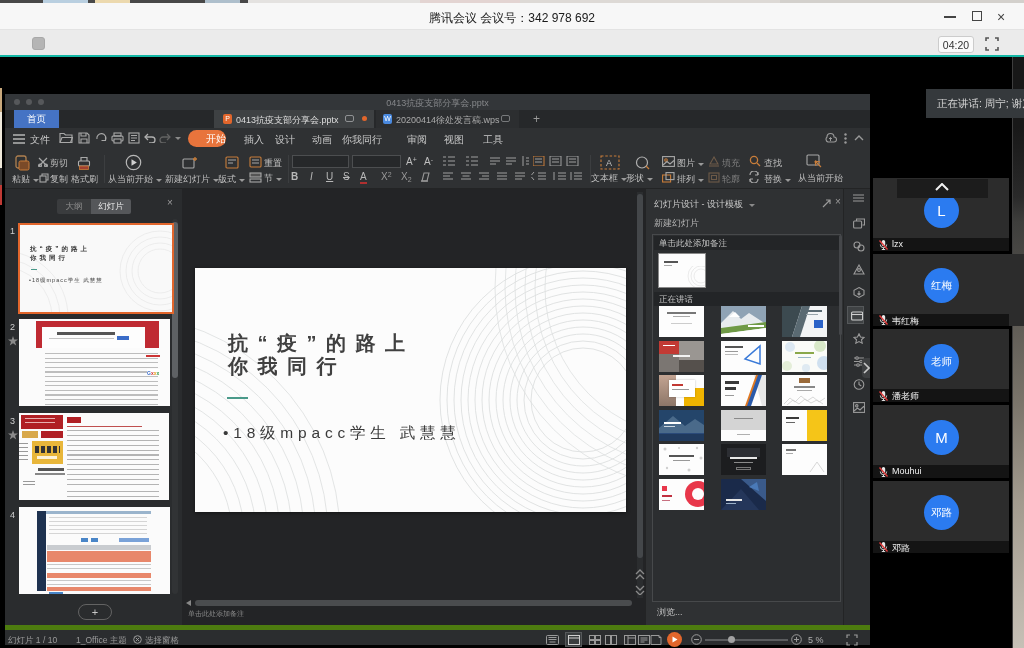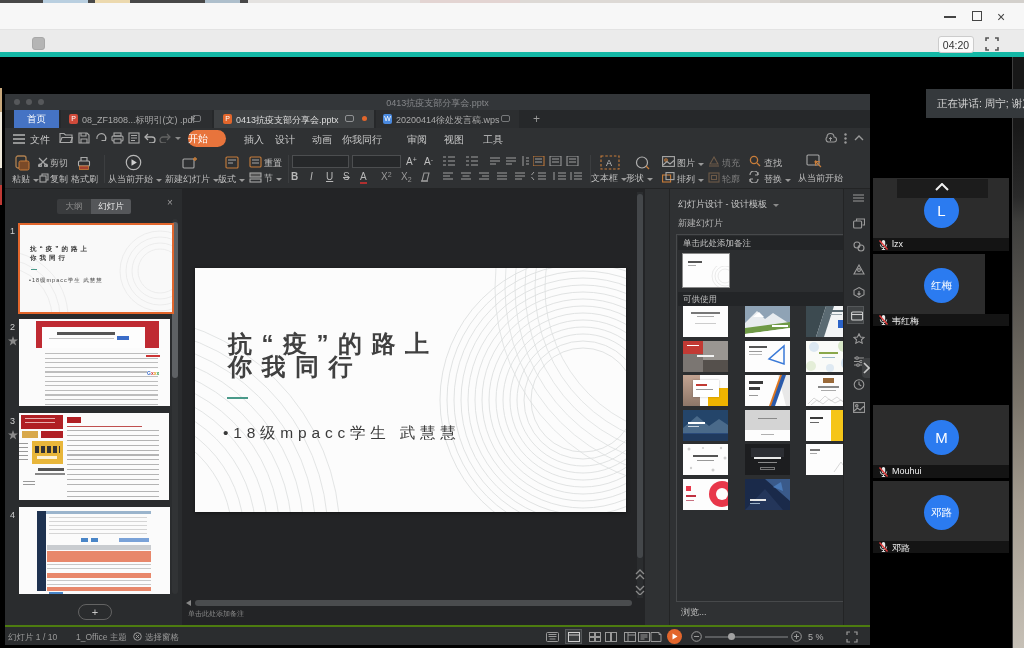--- a/index.html
+++ b/index.html
@@ -11,26 +11,27 @@
 <body>
 <div id="stage">
 
 <div class="abs" style="left:0;top:0;width:1024px;height:3px;background:linear-gradient(90deg,#e8e4de 0 248px,#e4e2e0 248px 420px,#e3d4d2 420px 520px,#ddd9d5 520px 780px,#d3d0cc 780px 1024px)"></div>
 <div class="abs" style="left:0;top:0;width:248px;height:3px;background:#484848"></div>
 <div class="abs" style="left:43px;top:0;width:45px;height:3px;background:#b9cfe0"></div>
 <div class="abs" style="left:95px;top:0;width:35px;height:3px;background:#ecd9ae"></div>
 <div class="abs" style="left:205px;top:0;width:35px;height:3px;background:#aebfcc"></div>
 
 <div class="abs" style="left:0;top:3px;width:1024px;height:27px;background:#f7f7f7;border-bottom:1px solid #e3e3e3">
+  <div class="abs" style="left:0;top:7px;width:1024px;text-align:center;font-size:12px;color:#1a1a1a">腾讯会议 会议号：342 978 692</div>
   <div class="abs" style="left:944px;top:13px;width:12px;height:1.5px;background:#444"></div>
   <div class="abs" style="left:972px;top:8px;width:10px;height:10px;border:1.2px solid #444"></div>
   <div class="abs" style="left:997px;top:6px;font-size:14px;color:#444">×</div>
 </div>
 
-<div class="abs" style="left:0;top:30px;width:1024px;height:27px;background:#ebebeb;border-bottom:5px solid #14b8a6">
+<div class="abs" style="left:0;top:30px;width:1024px;height:27px;background:#ebebeb;border-bottom:2px solid #14b8a6">
   <div class="abs" style="left:32px;top:7px;width:13px;height:13px;border:1.5px solid #a8a8a8;border-radius:3px;background:#b5b5b5"></div>
   <div class="abs" style="left:938px;top:6px;width:36px;height:17px;background:#fbfbfb;border:1px solid #cccccc;border-radius:3px;font-size:10.5px;color:#333;text-align:center;line-height:16px">04:20</div>
   <svg class="abs" style="left:985px;top:7px" width="14" height="14" viewBox="0 0 14 14" fill="none" stroke="#555" stroke-width="1.6">
         <path d="M1 4 V1 H4 M10 1 H13 V4 M13 10 V13 H10 M4 13 H1 V10"></path>
       </svg>
 </div>
 
 <div class="abs" style="left:0;top:88px;width:2px;height:24px;background:#c8a87c"></div>
 <div class="abs" style="left:0;top:112px;width:2px;height:56px;background:#eee8da"></div>
 <div class="abs" style="left:0;top:168px;width:2px;height:17px;background:#3a3a3a"></div>
@@ -42,25 +43,20 @@
 
   <div class="abs" style="left:0;top:0;width:865px;height:16px;background:#333639">
     <div class="abs" style="left:9px;top:5px;width:6px;height:6px;border-radius:50%;background:#56585b"></div>
     <div class="abs" style="left:21px;top:5px;width:6px;height:6px;border-radius:50%;background:#56585b"></div>
     <div class="abs" style="left:33px;top:5px;width:6px;height:6px;border-radius:50%;background:#56585b"></div>
     <div class="abs" style="left:0;top:3px;width:865px;text-align:center;font-size:9px;color:#85878a">0413抗疫支部分享会.pptx</div>
   </div>
 
   <div class="abs" style="left:0;top:16px;width:865px;height:18px;background:#26282a">
     <div class="abs" style="left:9px;top:0;width:45px;height:18px;background:#4573c4;color:#fff;font-size:9.5px;text-align:center;line-height:18px">首页</div>
-    <div class="abs" style="left:56px;top:0;width:151px;height:18px;background:#2c2e30">
-      <div class="abs" style="left:8px;top:4px;width:9px;height:10px;background:#d04a3a;border-radius:2px;color:#fff;font-size:7px;text-align:center;line-height:10px">P</div>
-      <div class="abs" style="left:21px;top:4px;font-size:9px;color:#ababab;white-space:nowrap">08_ZF1808...标明引(文) .pdf</div>
-      <div class="abs" style="left:131px;top:5px;width:9px;height:7px;border:1px solid #77797b;border-radius:2px"></div>
-    </div>
     <div class="abs" style="left:209px;top:0;width:160px;height:18px;background:#3e4143">
       <div class="abs" style="left:9px;top:4px;width:9px;height:10px;background:#e2662c;border-radius:2px;color:#fff;font-size:7px;text-align:center;line-height:10px">P</div>
       <div class="abs" style="left:22px;top:4px;font-size:9px;color:#dedede;white-space:nowrap">0413抗疫支部分享会.pptx</div>
       <div class="abs" style="left:131px;top:5px;width:9px;height:7px;border:1px solid #909294;border-radius:2px"></div>
       <div class="abs" style="left:148px;top:6px;width:5px;height:5px;border-radius:50%;background:#e2662c"></div>
     </div>
     <div class="abs" style="left:371px;top:0;width:143px;height:18px;background:#2c2e30">
       <div class="abs" style="left:7px;top:4px;width:9px;height:10px;background:#4a8ae0;border-radius:2px;color:#fff;font-size:7px;text-align:center;line-height:10px">W</div>
       <div class="abs" style="left:20px;top:4px;font-size:9px;color:#ababab;white-space:nowrap">20200414徐处发言稿.wps</div>
       <div class="abs" style="left:125px;top:5px;width:9px;height:7px;border:1px solid #77797b;border-radius:2px"></div>
@@ -96,21 +92,21 @@
         </svg>
     <svg class="abs" style="left:139px;top:5px" width="12" height="10" viewBox="0 0 12 10" fill="none" stroke="#b0b0b0" stroke-width="1.3">
           <path d="M4 1 L1 4 L4 7"></path>
           <path d="M1 4 H8 a3 3 0 0 1 0 6 H5"></path>
         </svg>
     <svg class="abs" style="left:154px;top:5px" width="12" height="10" viewBox="0 0 12 10" fill="none" stroke="#636363" stroke-width="1.3">
           <path d="M8 1 L11 4 L8 7"></path>
           <path d="M11 4 H4 a3 3 0 0 0 0 6 H7"></path>
         </svg>
     <div class="abs dn" style="left:170px;top:9px;border-top-color:#8a8a8a"></div>
-    <div class="abs" style="left:183px;top:2px;width:38px;height:17px;background:#e8743c;border-radius:9px;color:#fff;text-align:left;line-height:17px">开始</div>
+    <div class="abs" style="left:183px;top:2px;width:38px;height:17px;background:#e8743c;border-radius:9px;color:#fff;text-align:right;line-height:17px">开始</div>
     <div class="abs" style="left:239px;top:5px">插入</div>
     <div class="abs" style="left:270px;top:5px">设计</div>
     <div class="abs" style="left:307px;top:5px">动画</div>
     <div class="abs" style="left:337px;top:5px">你我同行</div>
     <div class="abs" style="left:402px;top:5px">审阅</div>
     <div class="abs" style="left:439px;top:5px">视图</div>
     <div class="abs" style="left:478px;top:5px">工具</div>
     <svg class="abs" style="left:819px;top:4px" width="13" height="12" viewBox="0 0 13 12" fill="none" stroke="#9a9a9a" stroke-width="1.1">
           <path d="M3 5 a3.5 3.5 0 0 1 7 0 a2.5 2.5 0 0 1 0 5 H4 a3 3 0 0 1 -1 -5 Z"></path>
           <path d="M6.5 9 V5.5 M5 7 L6.5 5.5 L8 7" stroke-width="1"></path>
@@ -375,56 +371,56 @@
               <circle cx="-75" cy="267" r="136"></circle>
               <circle cx="-75" cy="267" r="148"></circle>
               <circle cx="-75" cy="267" r="160"></circle>
               <circle cx="-75" cy="267" r="172"></circle>
               <circle cx="-75" cy="267" r="184"></circle>
               <circle cx="-75" cy="267" r="196"></circle>
               <circle cx="-75" cy="267" r="208"></circle>
               <circle cx="-75" cy="267" r="220"></circle>
         </g>
       </svg>
-      <div class="abs" style="left:33px;top:64px;font-size:24px;font-weight:600;color:#404040;letter-spacing:9.5px;line-height:23px;white-space:pre">抗“疫”的路上
+      <div class="abs" style="left:33px;top:64px;font-size:20px;font-weight:600;color:#404040;letter-spacing:9.5px;line-height:23px;white-space:pre">抗“疫”的路上
 你我同行</div>
       <div class="abs" style="left:32px;top:129px;width:21px;height:2px;background:#4a9a8a"></div>
       <div class="abs" style="left:28px;top:155px;font-size:15.5px;color:#3a3a3a;letter-spacing:4.8px">•18级mpacc学生 武慧慧</div>
     </div>
     <svg class="abs" style="left:4px;top:411px" width="5" height="6" viewBox="0 0 5 6">
           <path d="M5 0 L0 3 L5 6 Z" fill="#888"></path>
         </svg>
     <div class="abs" style="left:13px;top:411px;width:437px;height:6px;background:#4a4c4e;border-radius:3px"></div>
     <div class="abs" style="left:6px;top:420px;font-size:7px;color:#8a8a8a">单击此处添加备注</div>
     <div class="abs" style="left:455px;top:3px;width:6px;height:406px;background:#2b2d2f"></div>
     <div class="abs" style="left:455px;top:5px;width:6px;height:364px;background:#44474a;border-radius:3px"></div>
     <svg class="abs" style="left:453px;top:380px" width="10" height="26" viewBox="0 0 10 26" fill="none" stroke="#8a8a8a" stroke-width="1.3">
           <path d="M1 5 L5 1 L9 5 M1 10 L5 6 L9 10"></path>
           <path d="M1 17 L5 21 L9 17 M1 22 L5 26 L9 22"></path>
         </svg>
   </div>
-  <div class="abs" id="designpanel" style="left:664px;top:95px;width:198px;height:436px;background:#2f3133;border-left:1px solid #232425">
+  <div class="abs" id="designpanel" style="left:640px;top:95px;width:198px;height:436px;background:#2f3133;border-left:1px solid #232425">
     <div class="abs" style="left:8px;top:9px;font-size:9px;color:#c8c8c8">幻灯片设计 - 设计模板<span class="dn" style="display:inline-block;margin-left:6px;border-top-color:#8a8a8a"></span></div>
     <svg class="abs" style="left:176px;top:10px" width="9" height="9" viewBox="0 0 9 9" stroke="#9a9a9a" stroke-width="1.2" fill="none">
           <path d="M1 8 L8 1 M4 1 h4 v4"></path>
         </svg>
     <div class="abs" style="left:189px;top:7px;font-size:10px;color:#9a9a9a">×</div>
     <div class="abs" style="left:8px;top:28px;font-size:9px;color:#b4b4b4">新建幻灯片</div>
     <div class="abs" style="left:6px;top:45px;width:189px;height:368px;background:#2c2e30;border:1px solid #47494b">
       <div class="abs" style="left:1px;top:1px;width:185px;height:14px;background:#232527;font-size:8.5px;color:#c2c2c2;line-height:14px;padding-left:5px">单击此处添加备注</div>
       <div class="abs" style="left:5px;top:18px;width:48px;height:35px;border:1px solid #8a8a8a;background:#fdfdfd">
         <div class="abs" style="left:5px;top:7px;width:14px;height:2px;background:#555"></div>
         <div class="abs" style="left:5px;top:11px;width:8px;height:1px;background:#aaa"></div>
         <svg class="abs" style="left:22px;top:12px" width="24" height="21" viewBox="0 0 24 21" fill="none" stroke="#ddd" stroke-width="0.6">
               <circle cx="20" cy="10" r="7"></circle>
               <circle cx="20" cy="10" r="10"></circle>
               <circle cx="20" cy="10" r="13"></circle>
             </svg>
       </div>
-      <div class="abs" style="left:1px;top:57px;width:185px;height:14px;background:#232527;font-size:8.5px;color:#c2c2c2;line-height:14px;padding-left:5px">可供使用</div>
+      <div class="abs" style="left:1px;top:57px;width:185px;height:14px;background:#232527;font-size:8.5px;color:#c2c2c2;line-height:14px;padding-left:5px">正在讲话</div>
       <div class="abs" style="left:6px;top:71px;width:45px;height:31px;background:#fdfdfd;overflow:hidden">
             <i style="position:absolute;left:8px;top:6px;width:29px;height:2px;background:#777"></i>
             <i style="position:absolute;left:14px;top:10px;width:17px;height:1.2px;background:#aaa"></i>
             <i style="position:absolute;left:12px;top:17px;width:21px;height:1px;background:#ccc"></i>
           </div>
       <div class="abs" style="left:67.5px;top:71px;width:45px;height:31px;background:linear-gradient(180deg,#8fa3b5 0 55%,#c9d2d8 55% 70%,#fff 70%);overflow:hidden">
             <svg style="position:absolute;left:0;top:0" width="45" height="31" viewBox="0 0 45 31">
               <path d="M0 17 L12 5 L20 13 L28 7 L45 18 L45 31 L0 31 Z" fill="#e8ecef"></path>
               <path d="M8 11 L14 6 L19 11 Z" fill="#fff"></path>
               <path d="M0 22 L45 16 L45 22 L0 28 Z" fill="#6f9a46"></path>
@@ -601,21 +597,21 @@
           <rect x="0.6" y="0.6" width="11" height="9.8"></rect>
           <circle cx="3.8" cy="3.8" r="1.2"></circle>
           <path d="M1 9 l3.5 -3 2.5 2 3.5 -3.5 1.5 1.5"></path>
         </svg>
   </div>
   <div class="abs" style="left:857px;top:264px;width:8px;height:20px;background:#3e4042;border-radius:4px 0 0 4px"></div>
   <svg class="abs" style="left:858px;top:268px" width="7" height="12" viewBox="0 0 7 12" fill="none" stroke="#c8c8c8" stroke-width="1.6">
         <path d="M1 1 L6 6 L1 11"></path>
       </svg>
 
-  <div class="abs" id="statusbar" style="left:0;top:531px;width:865px;height:20px;background:#2b2d2f;border-top:2px solid #4d7c0f">
+  <div class="abs" id="statusbar" style="left:0;top:531px;width:865px;height:20px;background:#2b2d2f;border-top:5px solid #4d7c0f">
     <div class="abs" style="left:3px;top:5px;font-size:8.5px;color:#9a9a9a">幻灯片 1 / 10</div>
     <div class="abs" style="left:71px;top:5px;font-size:8.5px;color:#9a9a9a">1_Office 主题</div>
     <svg class="abs" style="left:128px;top:5px" width="9" height="9" viewBox="0 0 9 9" fill="none" stroke="#9a9a9a">
           <circle cx="4.5" cy="4.5" r="3.8"></circle>
           <path d="M2.8 2.8 l3.4 3.4 M6.2 2.8 l-3.4 3.4"></path>
         </svg>
     <div class="abs" style="left:140px;top:5px;font-size:8.5px;color:#9a9a9a">选择窗格</div>
     <svg class="abs" style="left:541px;top:5px" width="13" height="10" viewBox="0 0 13 10" fill="none" stroke="#9a9a9a" stroke-width="1">
           <rect x="0.5" y="0.5" width="12" height="9" rx="1"></rect>
           <path d="M2.5 2.5 h8 M2.5 4.5 h8 M3.5 7 h6"></path>
@@ -673,29 +669,40 @@
   <div class="abs" style="left:51px;top:14.5px;width:35px;height:35px;border-radius:50%;background:#2b7bf0;color:#fff;font-size:15px;text-align:center;line-height:35px;overflow:hidden">L</div>
   <div class="abs" style="left:0;top:60px;width:136px;height:12.5px;background:#141414">
         <svg style="position:absolute;left:5px;top:1.5px" width="11" height="10" viewBox="0 0 11 10" fill="none">
           <path d="M3.8 1.8 a1.7 1.7 0 0 1 3.4 0 V4.5 a1.7 1.7 0 0 1 -3.4 0 Z" fill="#e8e8e8"></path>
           <path d="M2.3 4.5 a3.2 3.2 0 0 0 6.4 0 M5.5 7.7 V9.5 M3.8 9.5 h3.4" stroke="#e8e8e8" stroke-width="0.9"></path>
           <path d="M1.5 0.5 L9.5 9.5" stroke="#e03c3c" stroke-width="1.4"></path>
         </svg>
         <span style="position:absolute;left:19px;top:1px;font-size:9px;color:#efefef;white-space:nowrap">lzx</span>
       </div>
 </div>
-<div class="abs" style="left:873px;top:253.7px;width:112px;height:72.5px;background:#2c2c2c">
+<div class="abs" style="left:873px;top:253.7px;width:152px;height:72.5px;background:#2c2c2c">
   <div class="abs" style="left:51px;top:14.5px;width:35px;height:35px;border-radius:50%;background:#2b7bf0;color:#fff;font-size:10.5px;text-align:center;line-height:35px;overflow:hidden">红梅</div>
   <div class="abs" style="left:0;top:60px;width:136px;height:12.5px;background:#141414">
         <svg style="position:absolute;left:5px;top:1.5px" width="11" height="10" viewBox="0 0 11 10" fill="none">
           <path d="M3.8 1.8 a1.7 1.7 0 0 1 3.4 0 V4.5 a1.7 1.7 0 0 1 -3.4 0 Z" fill="#e8e8e8"></path>
           <path d="M2.3 4.5 a3.2 3.2 0 0 0 6.4 0 M5.5 7.7 V9.5 M3.8 9.5 h3.4" stroke="#e8e8e8" stroke-width="0.9"></path>
           <path d="M1.5 0.5 L9.5 9.5" stroke="#e03c3c" stroke-width="1.4"></path>
         </svg>
         <span style="position:absolute;left:19px;top:1px;font-size:9px;color:#efefef;white-space:nowrap">韦红梅</span>
+      </div>
+</div>
+<div class="abs" style="left:873px;top:329.4px;width:136px;height:72.5px;background:#2c2c2c">
+  <div class="abs" style="left:51px;top:14.5px;width:35px;height:35px;border-radius:50%;background:#2b7bf0;color:#fff;font-size:10.5px;text-align:center;line-height:35px;overflow:hidden">老师</div>
+  <div class="abs" style="left:0;top:60px;width:136px;height:12.5px;background:#141414">
+        <svg style="position:absolute;left:5px;top:1.5px" width="11" height="10" viewBox="0 0 11 10" fill="none">
+          <path d="M3.8 1.8 a1.7 1.7 0 0 1 3.4 0 V4.5 a1.7 1.7 0 0 1 -3.4 0 Z" fill="#e8e8e8"></path>
+          <path d="M2.3 4.5 a3.2 3.2 0 0 0 6.4 0 M5.5 7.7 V9.5 M3.8 9.5 h3.4" stroke="#e8e8e8" stroke-width="0.9"></path>
+          <path d="M1.5 0.5 L9.5 9.5" stroke="#e03c3c" stroke-width="1.4"></path>
+        </svg>
+        <span style="position:absolute;left:19px;top:1px;font-size:9px;color:#efefef;white-space:nowrap">潘老师</span>
       </div>
 </div>
 <div class="abs" style="left:873px;top:405.1px;width:136px;height:72.5px;background:#2c2c2c">
   <div class="abs" style="left:51px;top:14.5px;width:35px;height:35px;border-radius:50%;background:#2b7bf0;color:#fff;font-size:15px;text-align:center;line-height:35px;overflow:hidden">M</div>
   <div class="abs" style="left:0;top:60px;width:136px;height:12.5px;background:#141414">
         <svg style="position:absolute;left:5px;top:1.5px" width="11" height="10" viewBox="0 0 11 10" fill="none">
           <path d="M3.8 1.8 a1.7 1.7 0 0 1 3.4 0 V4.5 a1.7 1.7 0 0 1 -3.4 0 Z" fill="#e8e8e8"></path>
           <path d="M2.3 4.5 a3.2 3.2 0 0 0 6.4 0 M5.5 7.7 V9.5 M3.8 9.5 h3.4" stroke="#e8e8e8" stroke-width="0.9"></path>
           <path d="M1.5 0.5 L9.5 9.5" stroke="#e03c3c" stroke-width="1.4"></path>
         </svg>

